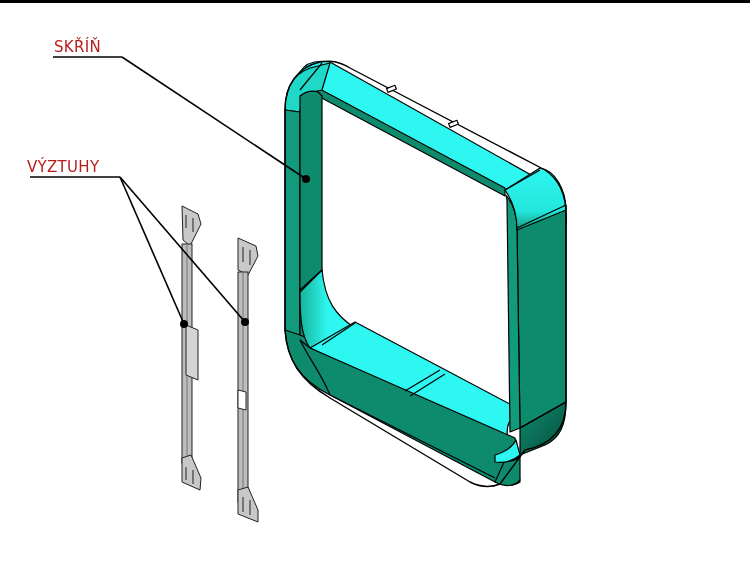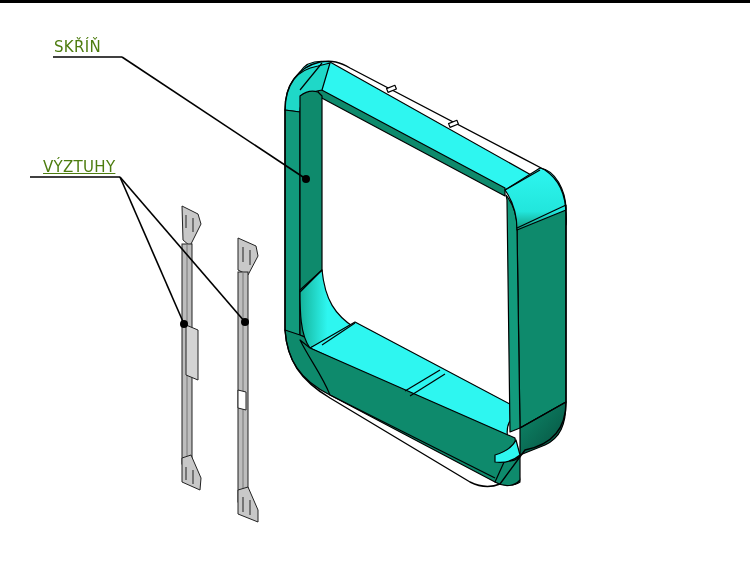--- a/index.html
+++ b/index.html
@@ -1,27 +1,27 @@
 <!DOCTYPE html>
 <html><head>
 <meta charset="utf-8">
 <style>
   html, body { margin: 0; padding: 0; background: #ffffff; }
   body { width: 750px; height: 570px; position: relative; overflow: hidden; font-family: "DejaVu Sans", sans-serif; }
   .top-bar { position: absolute; left: 0; top: 0; width: 750px; height: 3px; background: #000; }
-  .label { position: absolute; font-size: 15px; color: #4d7c0f; letter-spacing: 0.3px; line-height: 1; }
+  .label { position: absolute; font-size: 15px; color: #b91c1c; letter-spacing: 0.3px; line-height: 1; }
   #drawing { position: absolute; left: 0; top: 0; }
 </style>
 </head>
 <body>
 
 <div class="top-bar"></div>
 
 <div class="label" style="left:54px;top:40px;">SKŘÍŇ</div>
-<div class="label" style="left:43px;top:160px;text-decoration:underline;">VÝZTUHY</div>
+<div class="label" style="left:27px;top:160px;">VÝZTUHY</div>
 
 <svg id="drawing" width="750" height="570" viewBox="0 0 750 570">
   <defs>
     <linearGradient id="cornerGrad" x1="0" y1="0" x2="0" y2="1">
       <stop offset="0" stop-color="#2ef6f0"></stop>
       <stop offset="0.7" stop-color="#22e6dc"></stop>
       <stop offset="1" stop-color="#129a7c"></stop>
     </linearGradient>
     <linearGradient id="botCornerGrad" x1="0" y1="0" x2="1" y2="1">
       <stop offset="0" stop-color="#0e8a6c"></stop>

